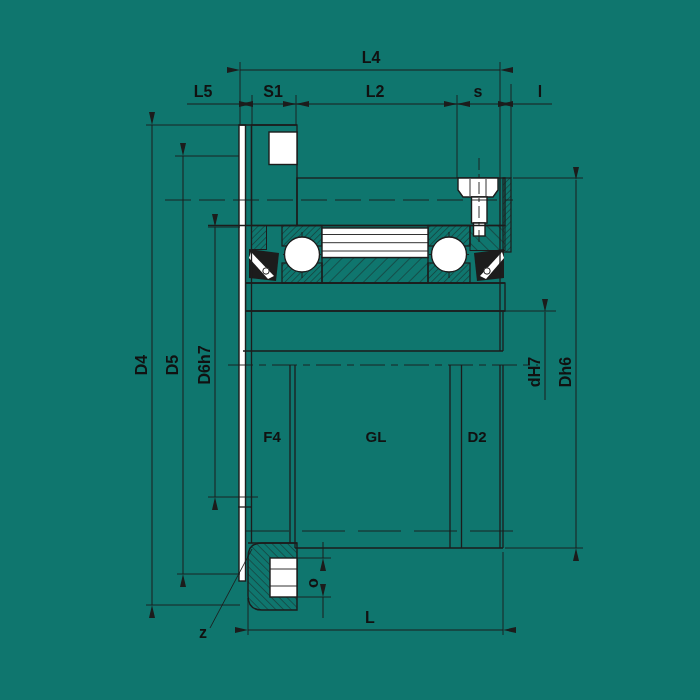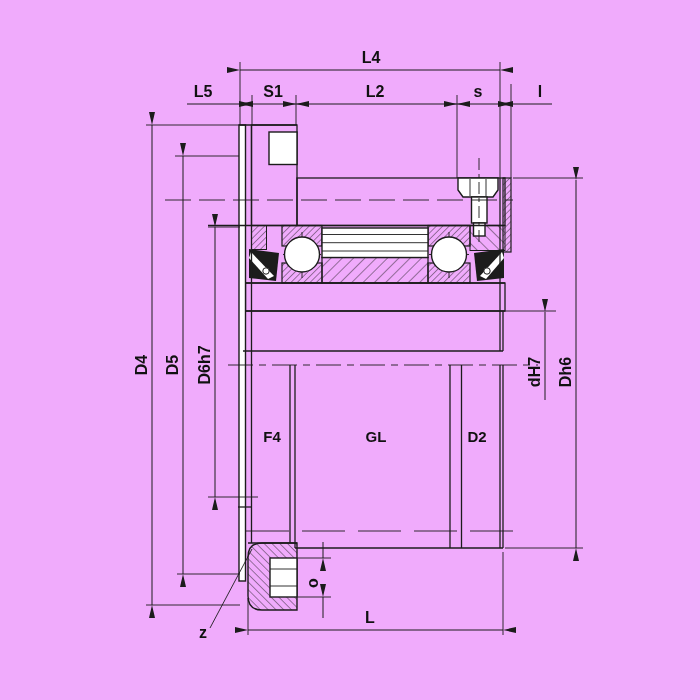--- a/index.html
+++ b/index.html
@@ -1,16 +1,16 @@
 <!DOCTYPE html>
 <html><head>
 <meta charset="utf-8">
 <style>
   html,body{margin:0;padding:0;background:#ffffff;width:700px;height:700px;overflow:hidden;}
-  .stage{position:relative;width:700px;height:700px;background:#f0abfc;
+  .stage{position:relative;width:700px;height:700px;background:#0f766e;
          font-family:"Liberation Sans", sans-serif;}
   svg{position:absolute;left:0;top:0;}
   .edge   {stroke:#1c1c1c;stroke-width:1.6;fill:none;stroke-linecap:butt;}
   .edge2  {stroke:#1c1c1c;stroke-width:1.3;fill:none;}
   .thin   {stroke:#1c1c1c;stroke-width:0.9;fill:none;}
   .dim    {stroke:#1c1c1c;stroke-width:1.0;fill:none;}
   .dash   {stroke:#1c1c1c;stroke-width:0.9;fill:none;}
   .whitefill{fill:#ffffff;stroke:#1c1c1c;stroke-width:1.4;}
   .blackfill{fill:#1c1c1c;stroke:none;}
   text{fill:#111111;font-family:"Liberation Sans", sans-serif;font-weight:700;}

